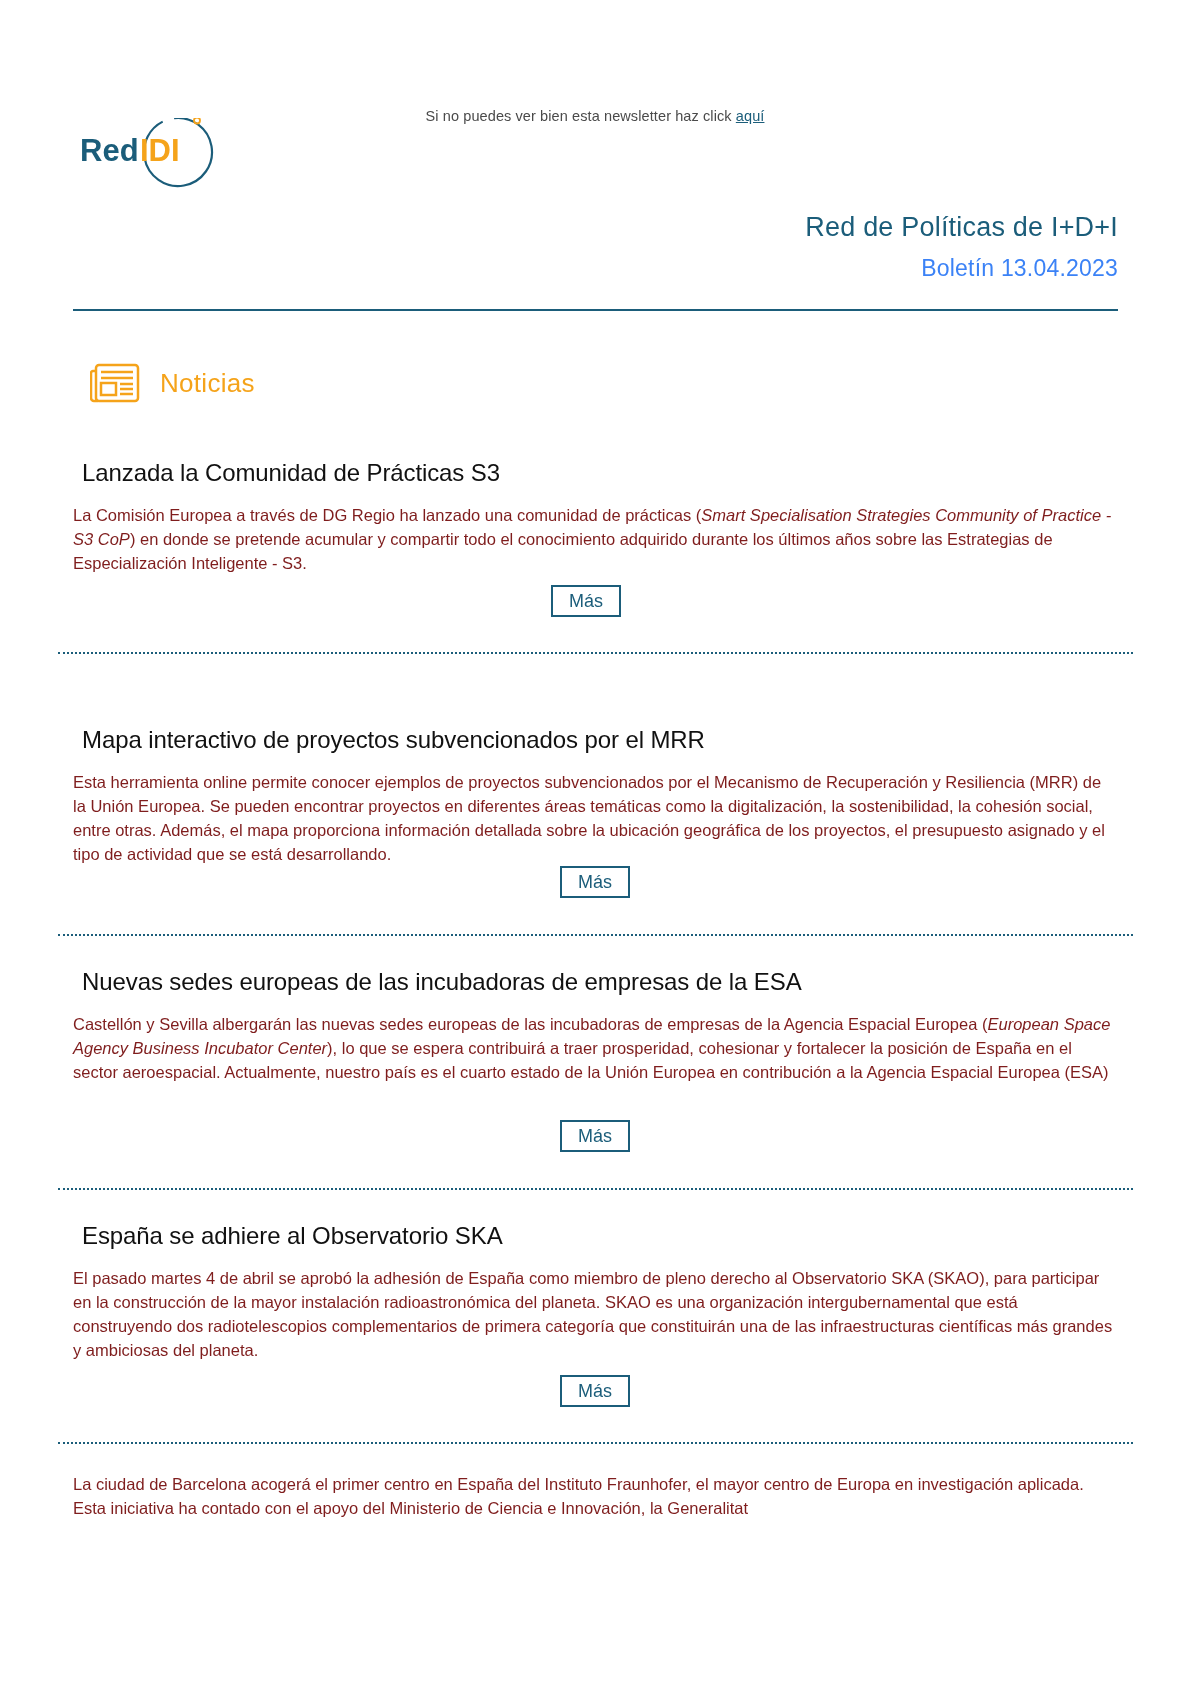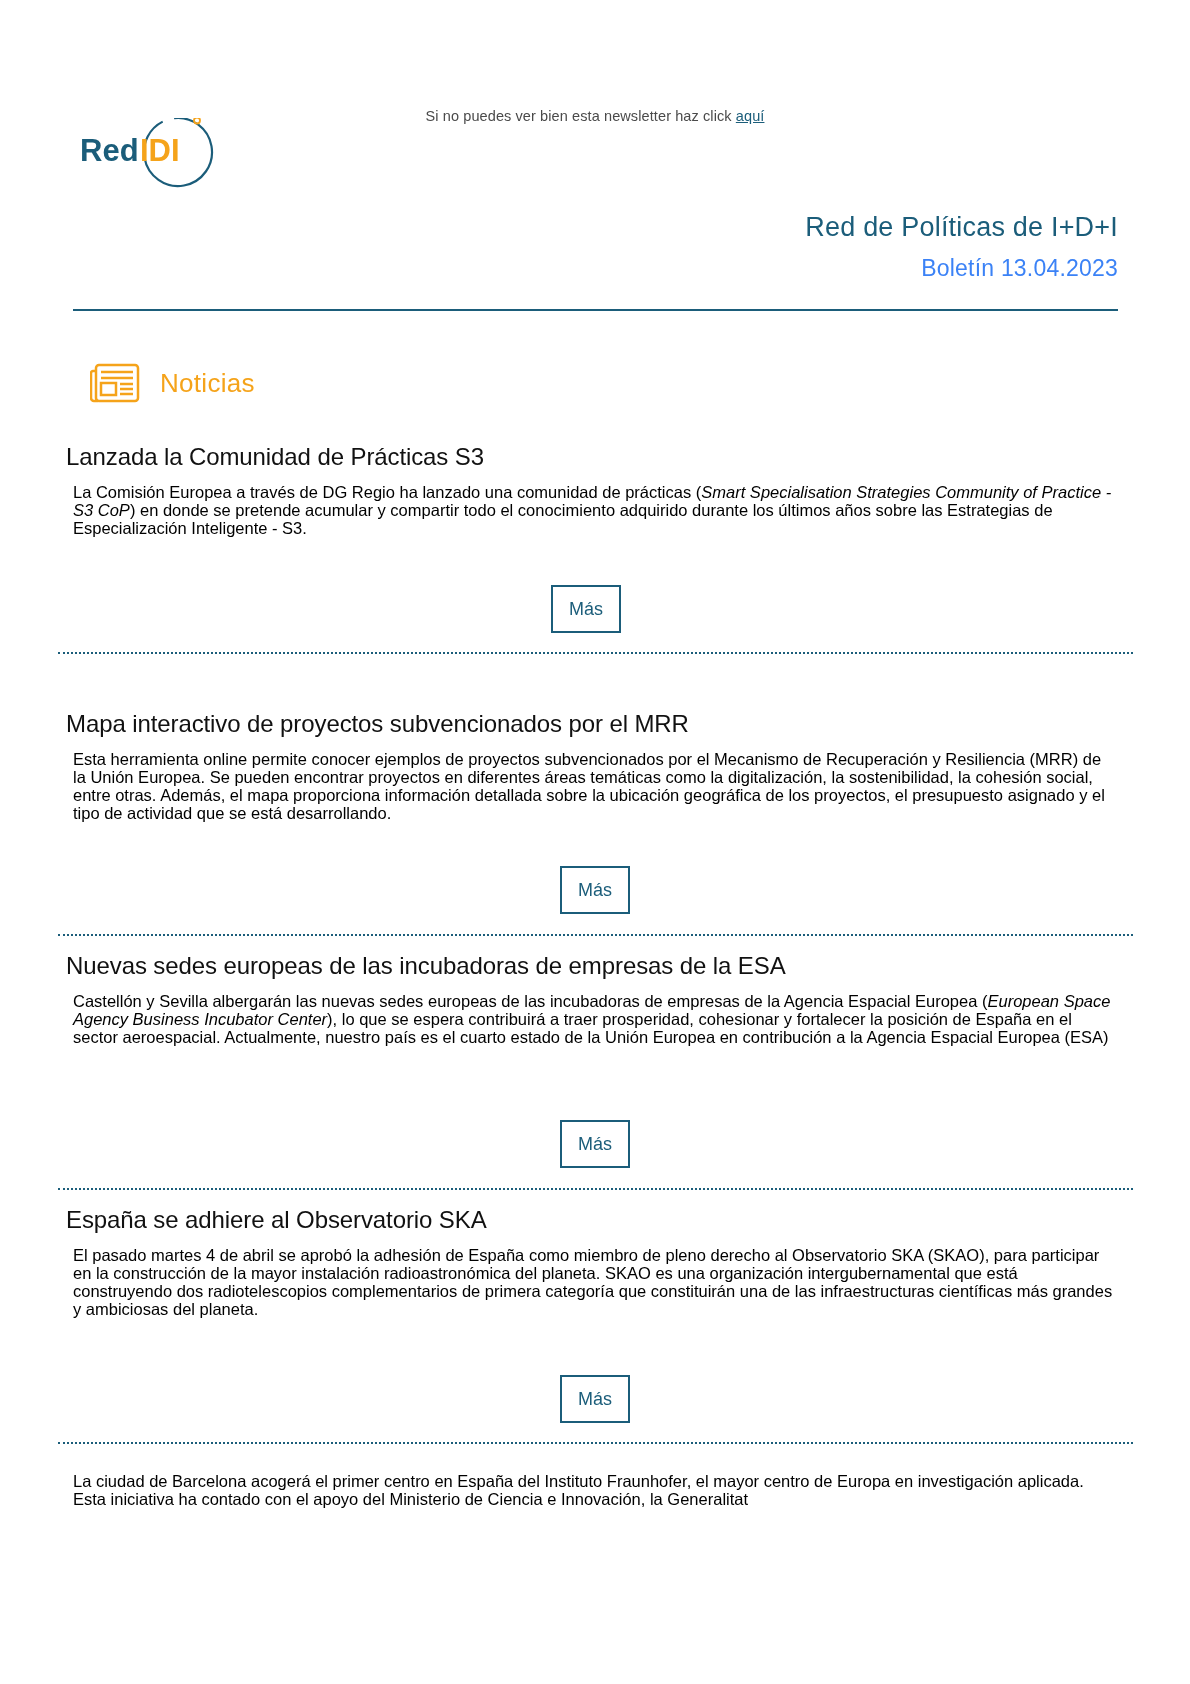--- a/index.html
+++ b/index.html
@@ -28,31 +28,31 @@
       position: absolute; left: 73px; top: 309px; width: 1045px; height: 0;
       border-top: 2px solid #1b5d7a;
     }
 
     .section-header { position: absolute; left: 90px; top: 362px; height: 42px; display: flex; align-items: center; }
     .section-header .icon { width: 50px; height: 40px; margin-right: 20px; }
     .section-header .label { font-size: 26px; color: #f5a31a; letter-spacing: 0.3px; }
 
     .article { position: absolute; left: 58px; width: 1075px; }
     .article h2 {
-      margin: 0; font-family: "Liberation Sans", sans-serif; font-weight: 400;
+      margin: 16px; font-family: "Liberation Sans", sans-serif; font-weight: 400;
       font-size: 24px; color: #111111; letter-spacing: -0.1px; padding-left: 8px;
     }
     .article p {
       margin: 12px 0 0 0; padding-left: 15px; padding-right: 20px;
-      font-size: 16.5px; line-height: 18px; color: #000000;
+      font-size: 16.5px; line-height: 24px; color: #7f1d1d;
     }
     .article p em { font-style: italic; }
     .btn-row { position: absolute; left: 0; width: 1075px; }
     .more-btn {
-      position: absolute; width: 70px; height: 48px; border: 2px solid #1b5d7a;
+      position: absolute; width: 70px; height: 32px; border: 2px solid #1b5d7a;
       box-sizing: border-box; display: flex; align-items: center; justify-content: center;
       color: #1b5d7a; font-size: 18px; background: #fff; cursor: pointer;
     }
     .divider {
       position: absolute; left: 58px; width: 1075px; height: 0;
       border-top: 2px dotted #1b5d7a;
     }
   </style>
 </head>
 <body>

